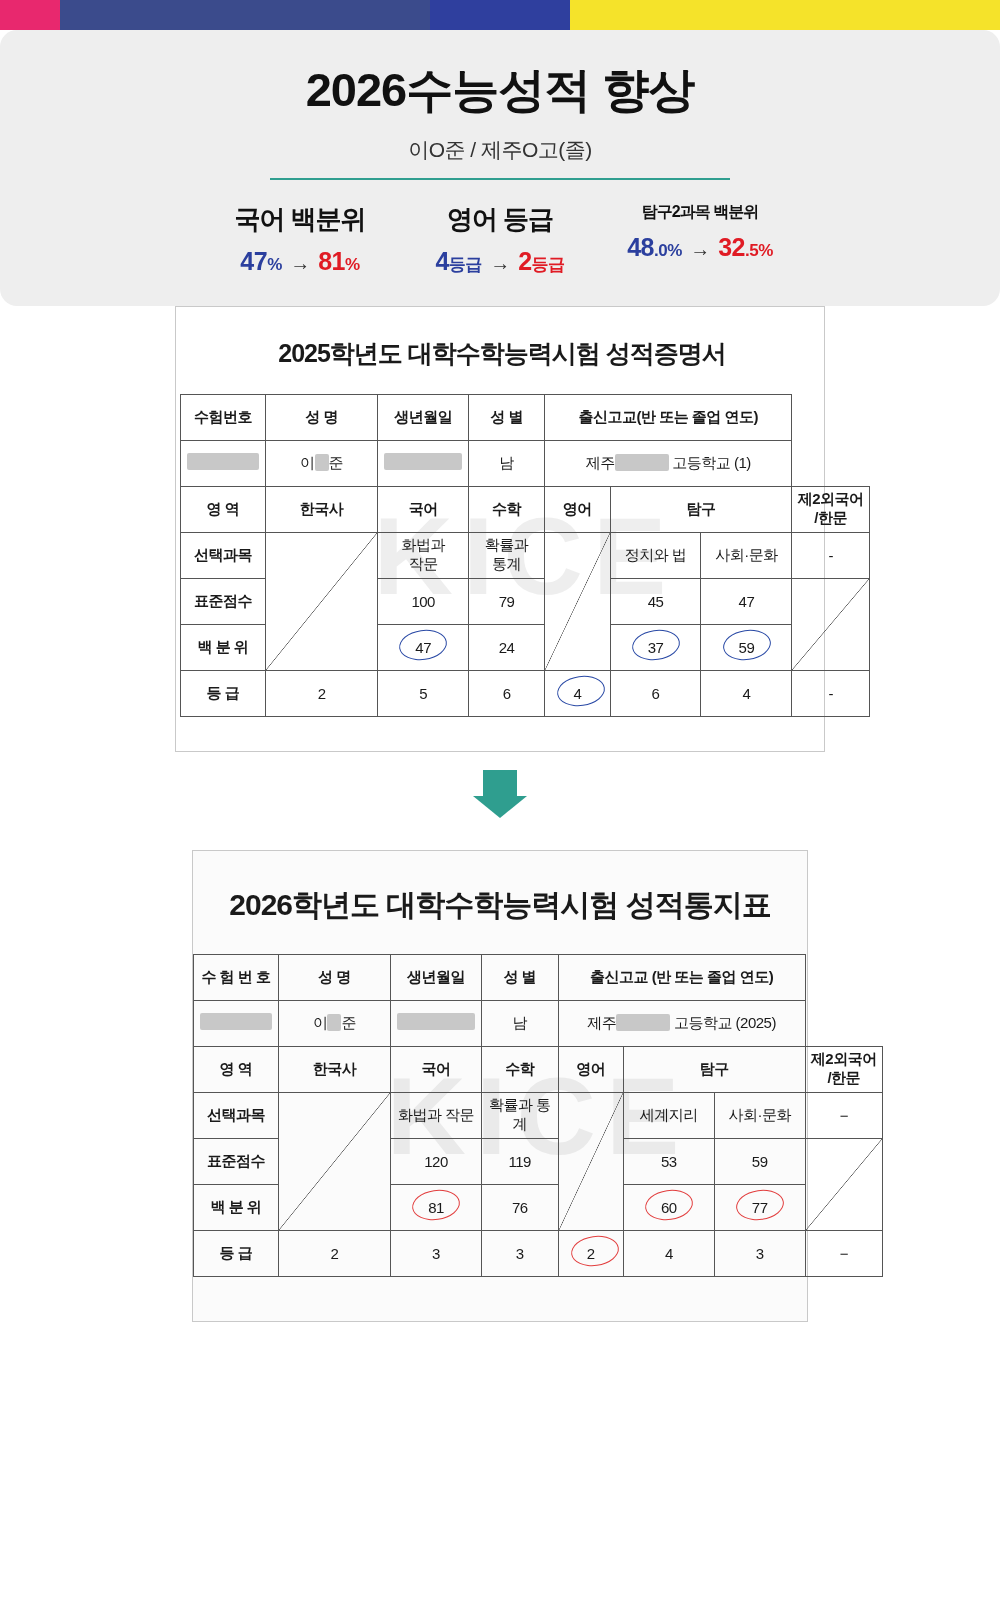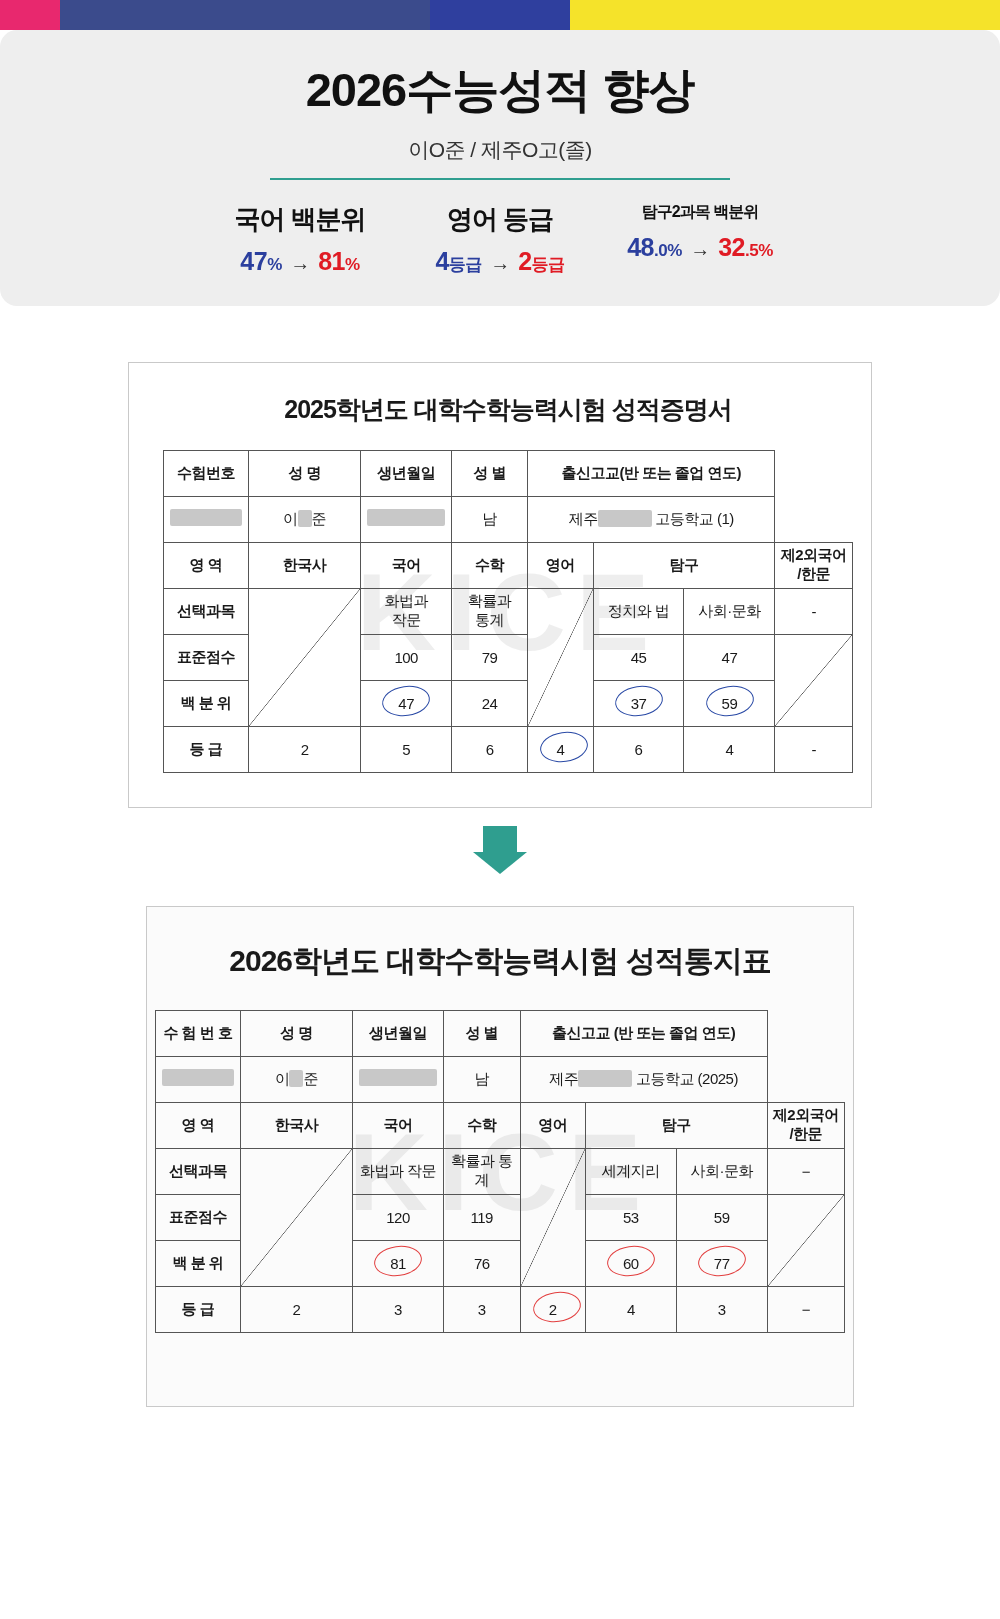--- a/index.html
+++ b/index.html
@@ -60,22 +60,22 @@
   .unit { font-size: 17px; }
   .arrow-ch { color: #333333; font-size: 20px; padding: 0 2px; }
 
   
   .card {
     margin: 0 auto;
     border: 1px solid #c9c9c9;
     background: #ffffff;
     position: relative;
   }
-  .card-1 { width: 744px; margin-top: 56px; padding: 30px 0 34px 16px; }
-  .card-2 { width: 708px; margin-top: 32px; padding: 34px 0 73px 0; background:#fbfbfb; }
+  .card-1 { width: 650px; padding: 30px 0 34px 4px; }
+  .card-2 { width: 616px; margin-top: 32px; padding: 34px 0 44px 0; background:#fbfbfb; }
 
   .cert-title {
     text-align: center;
     font-size: 25px;
     font-weight: bold;
     color: #1a1a1a;
     letter-spacing: -1px;
     margin-bottom: 24px;
   }
   .cert-title.big { font-size: 30px; margin-bottom: 28px; }

